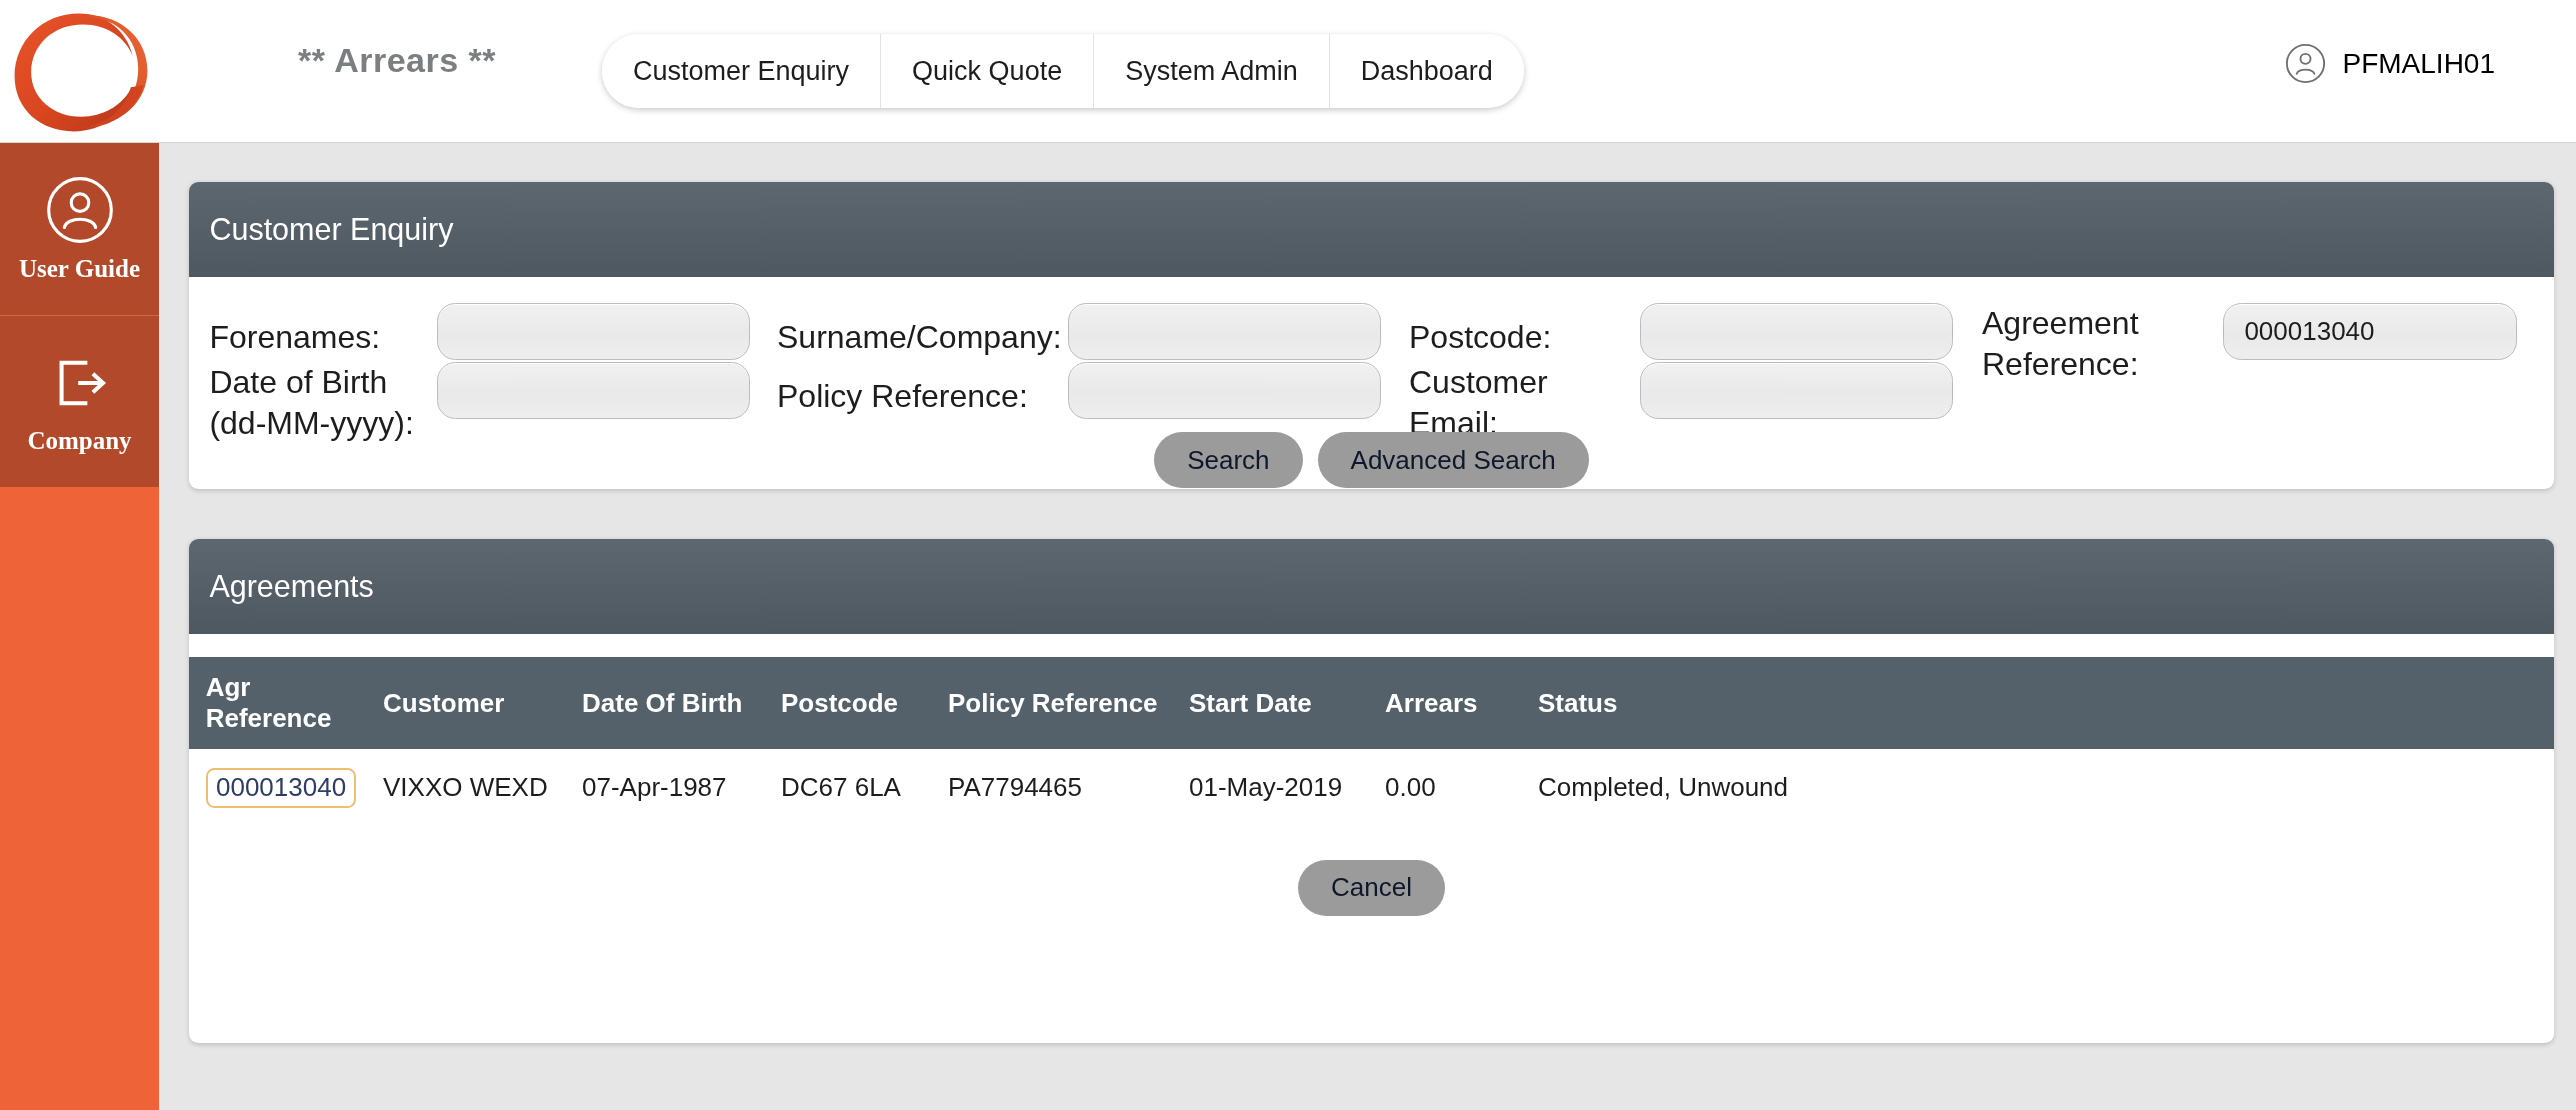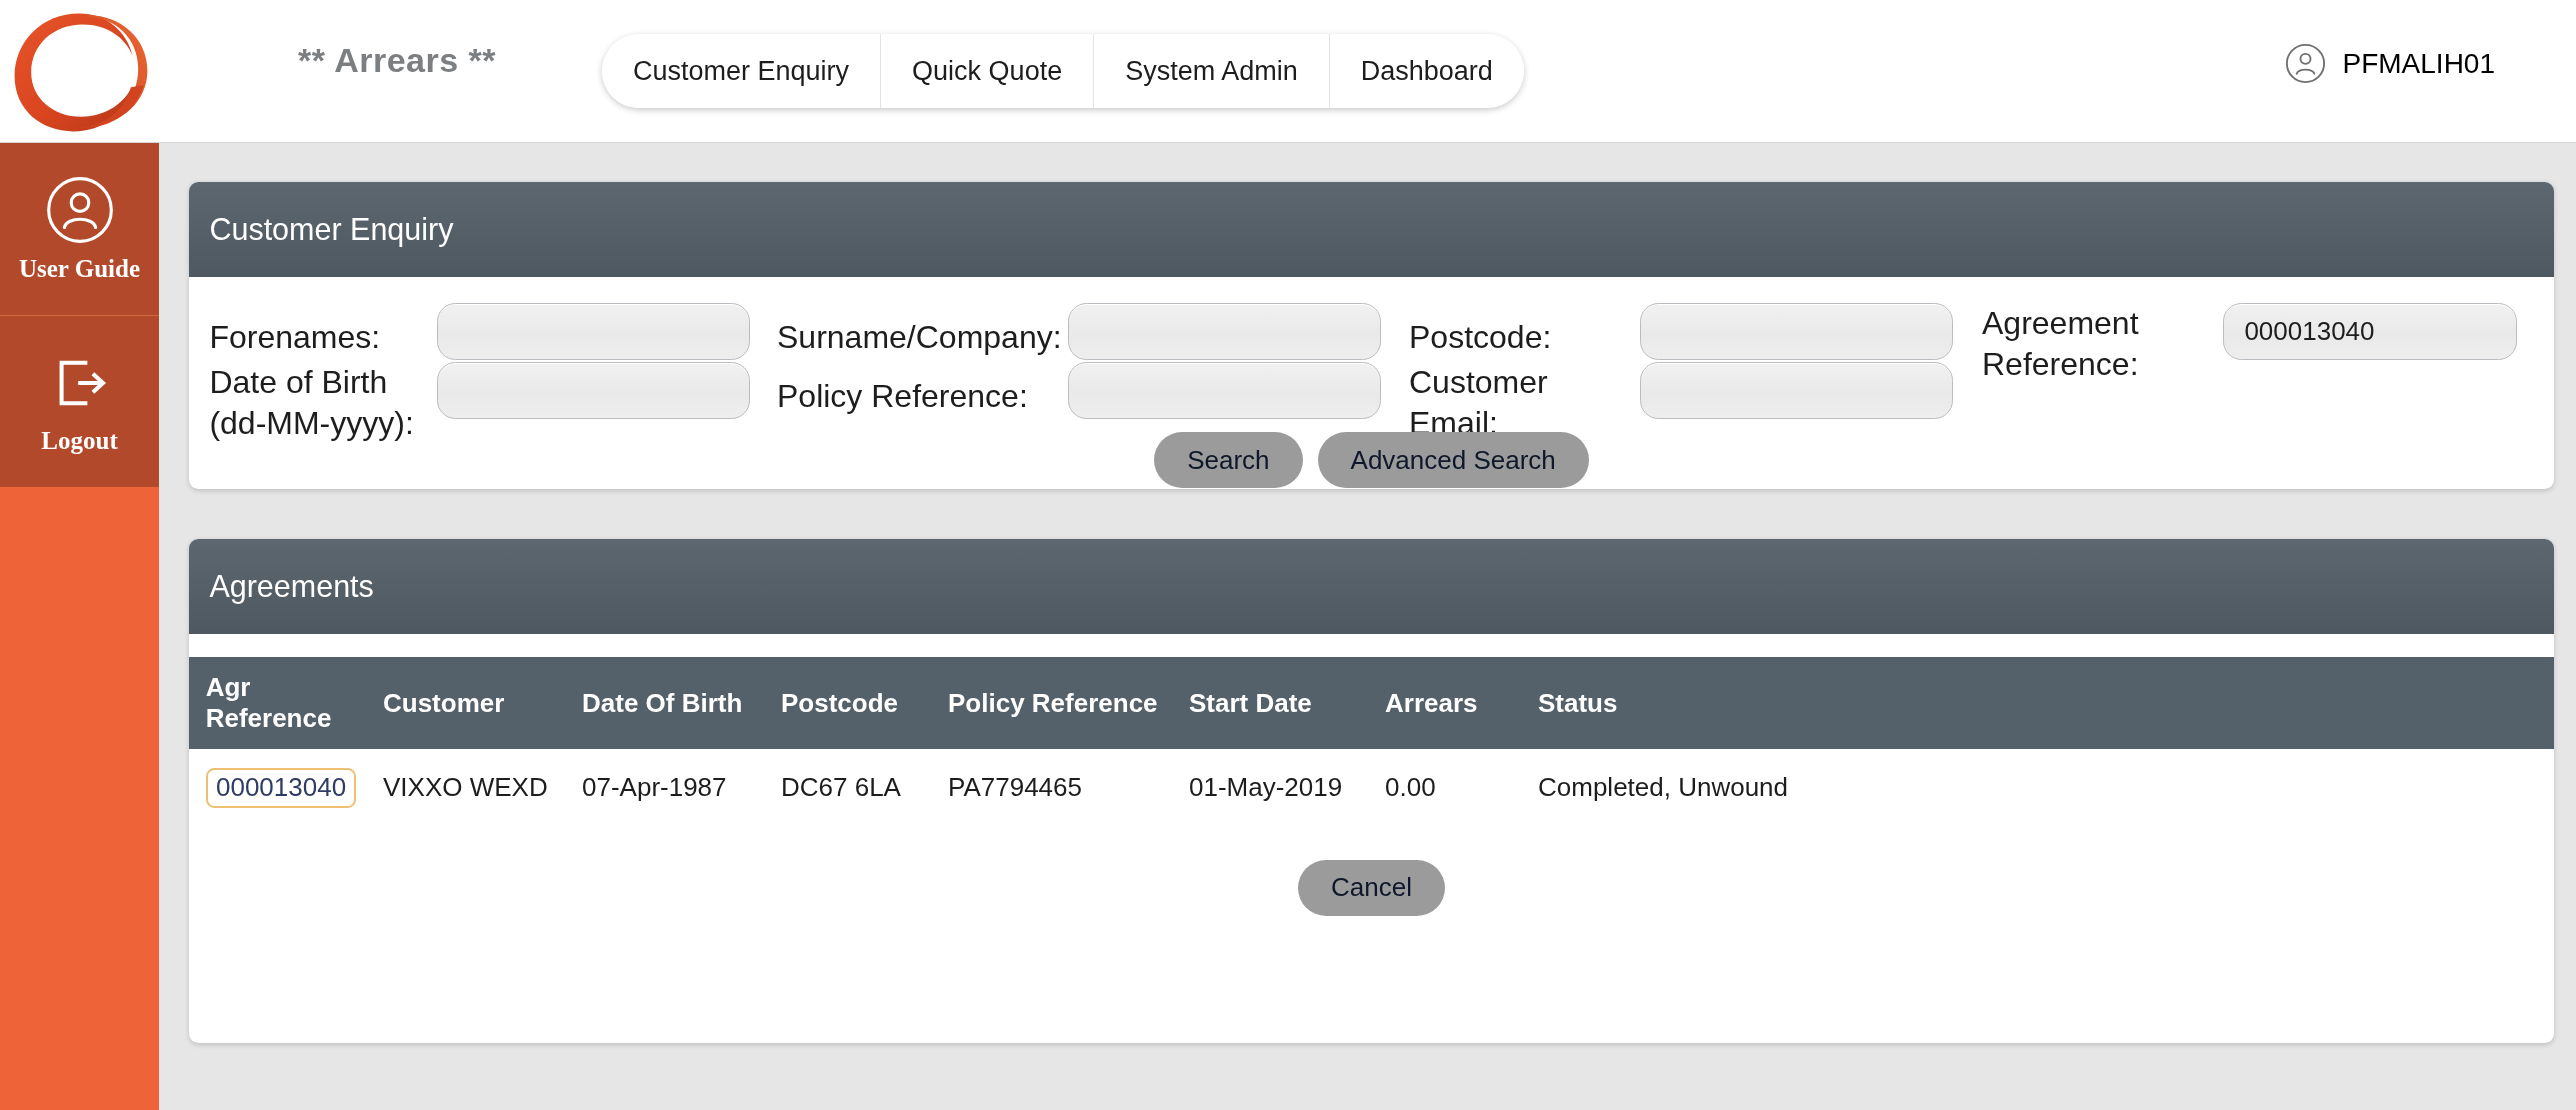--- a/index.html
+++ b/index.html
@@ -205,21 +205,21 @@
     </svg>
     <span class="side-label">User Guide</span>
   </div>
 
   <div class="side-item">
     <svg class="side-ico" viewBox="0 0 76 76">
       <path d="M46 16 H18 V60 H46" fill="none" stroke="#ffffff" stroke-width="4.4" stroke-linejoin="miter"></path>
       <path d="M36 38 H62" fill="none" stroke="#ffffff" stroke-width="4.4"></path>
       <path d="M52 28 L63 38 L52 48" fill="none" stroke="#ffffff" stroke-width="4.4" stroke-linejoin="miter"></path>
     </svg>
-    <span class="side-label">Logout</span>
+    <span class="side-label">Company</span>
   </div>
 </div>
 
 <div class="content">
 
   <div class="panel enquiry">
     <div class="panel-header">
       <span class="panel-title">Customer Enquiry</span>
     </div>
 

